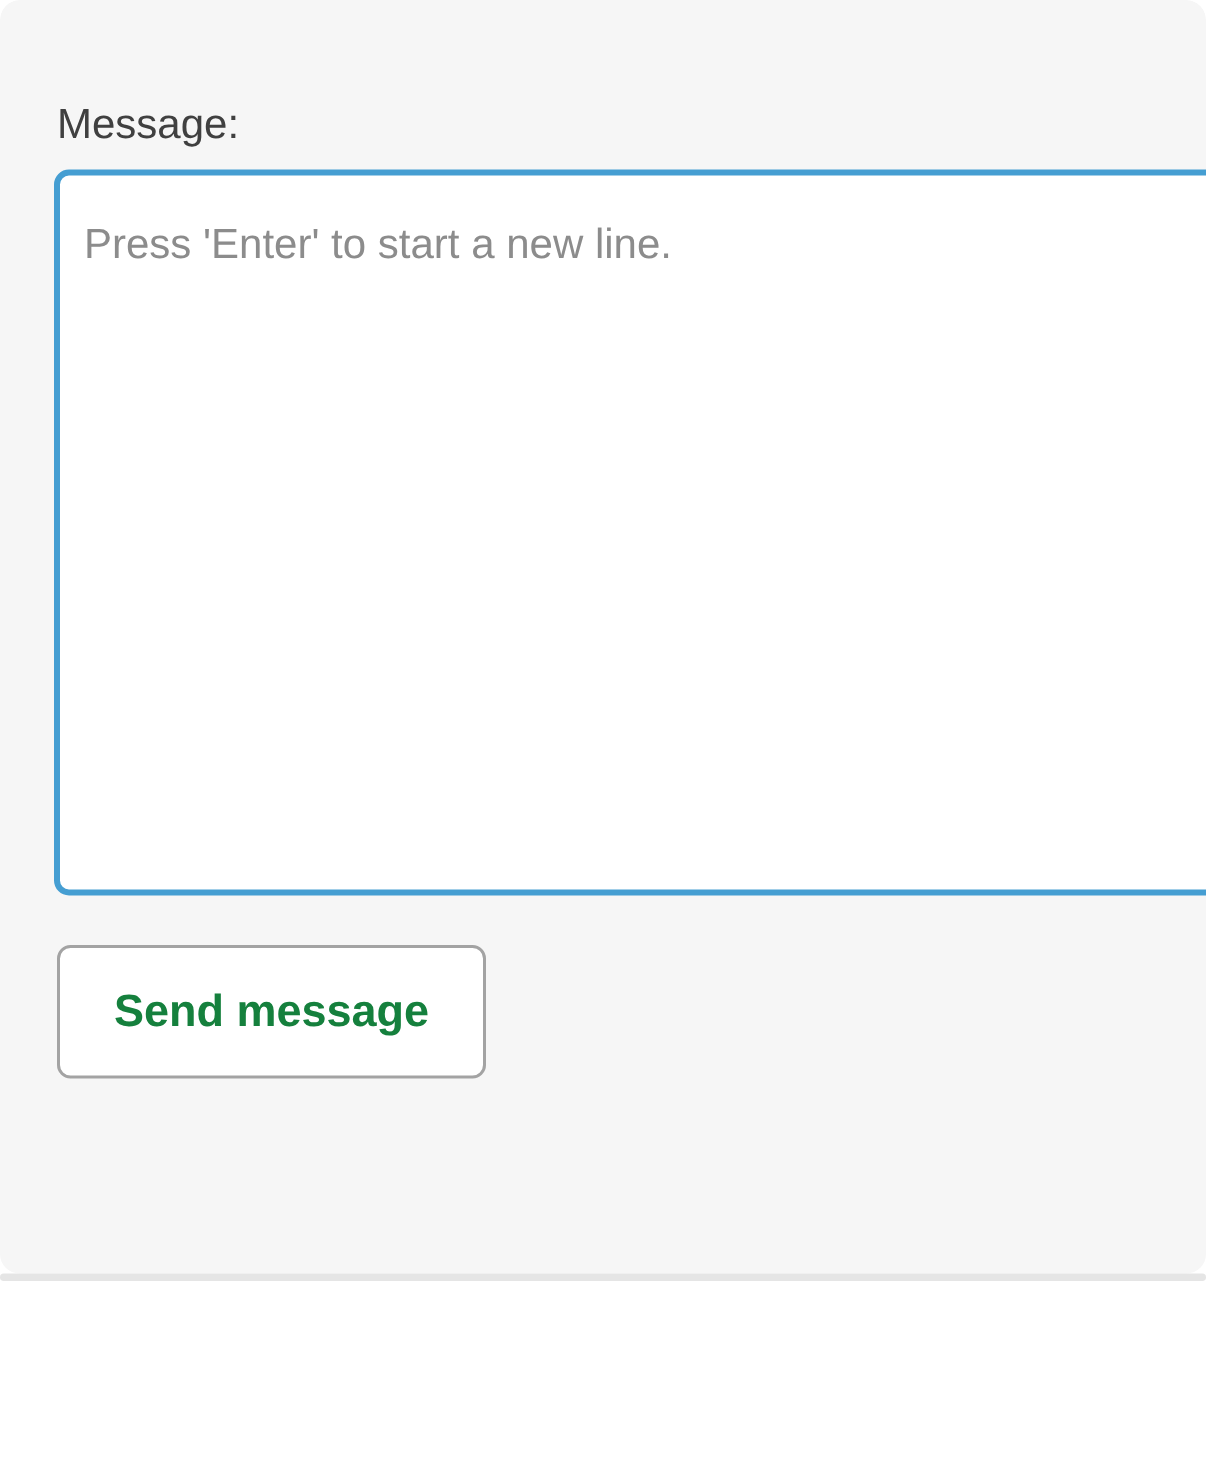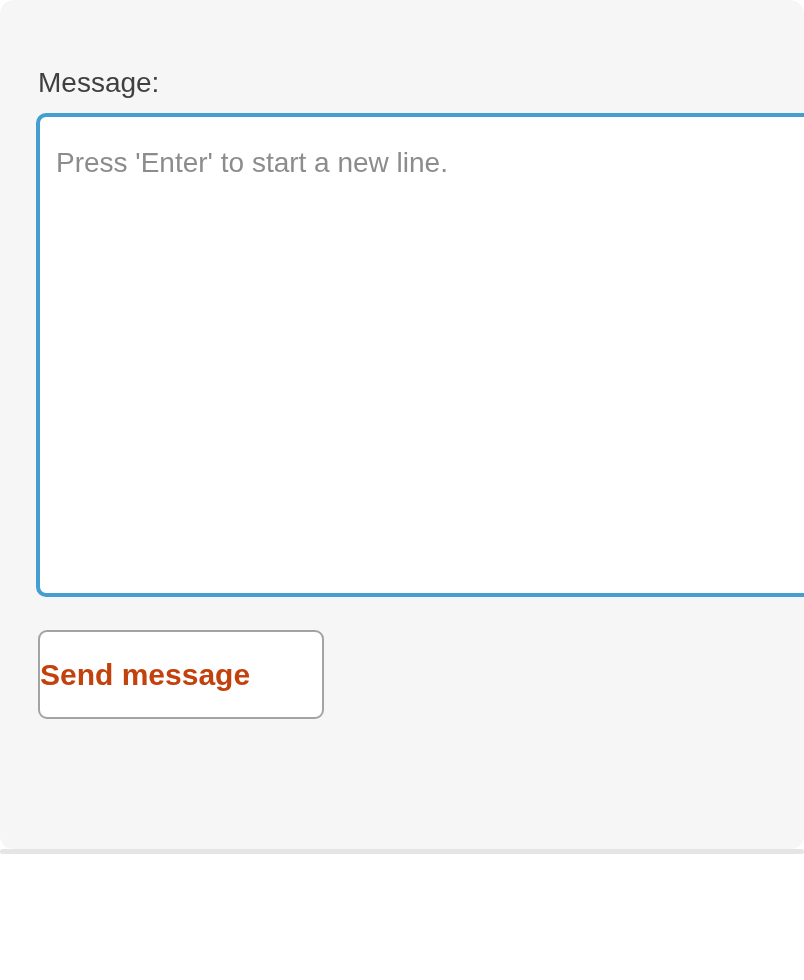--- a/index.html
+++ b/index.html
@@ -56,22 +56,22 @@
     display: block;
     margin-top: 33px;
     width: 286px;
     height: 89px;
     background: #ffffff;
     border: 2px solid #a3a3a3;
     border-radius: 9px;
     font-family: "Liberation Sans", sans-serif;
     font-size: 30px;
     font-weight: 700;
-    color: #c2410c;
-    text-align: left;
+    color: #15803d;
+    text-align: center;
     cursor: pointer;
   }
   .divider {
     position: absolute;
     top: 849px; left: 0;
     width: 804px;
     height: 5px;
     background: #e5e5e5;
   }
   .footer-area {

